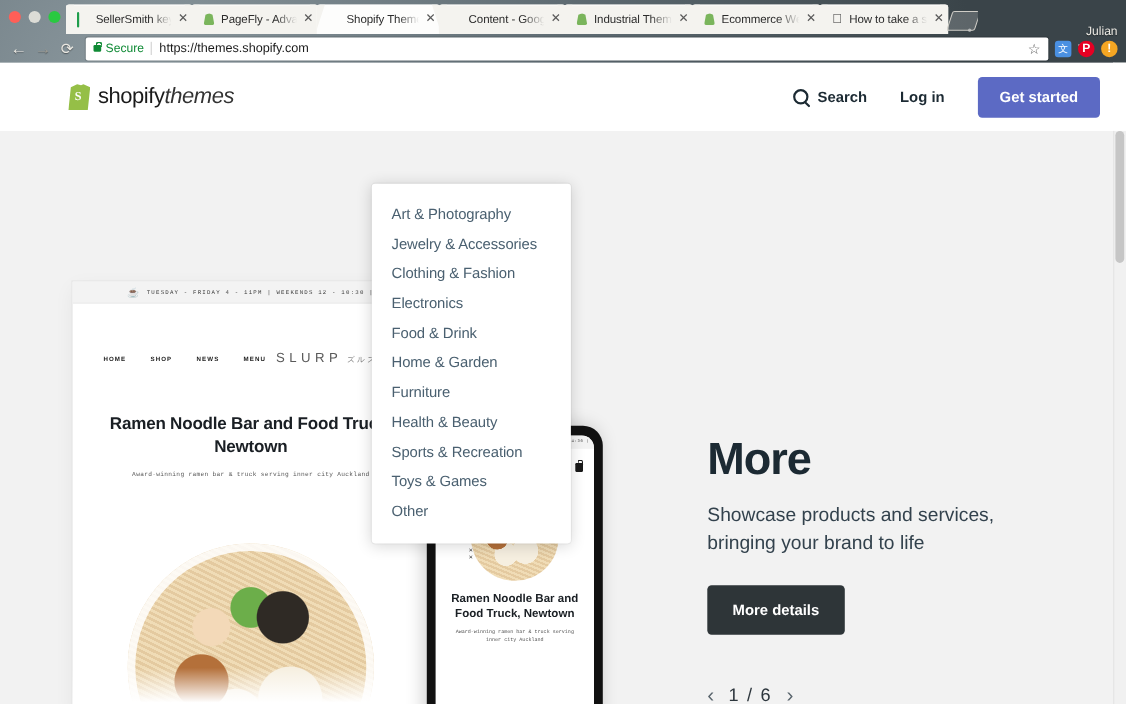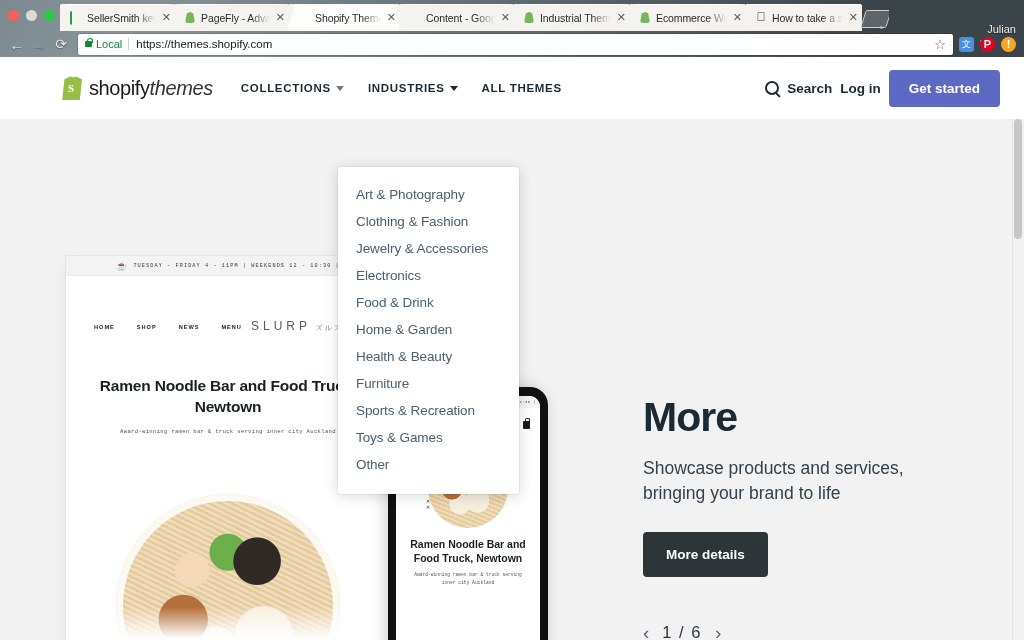--- a/index.html
+++ b/index.html
@@ -160,21 +160,21 @@
   #logo-text .light { font-style: italic; font-weight: 400; color: #333; }
 
   #mainnav { display: flex; align-items: center; gap: 24px; }
   .navitem {
     font-size: 11.5px; font-weight: 700; letter-spacing: .7px;
     color: #1c2a33; display: flex; align-items: center; gap: 5px; text-transform: uppercase;
   }
   .caret { width: 0; height: 0; border-left: 4px solid transparent; border-right: 4px solid transparent; border-top: 5px solid #6b7b86; }
   .navitem.active .caret { border-top-color: #1c2a33; }
 
-  #header-right { margin-left: auto; display: flex; align-items: center; gap: 8px; }
+  #header-right { margin-left: auto; display: flex; align-items: center; gap: 30px; }
   #search-link { display: flex; align-items: center; gap: 8px; font-size: 13.5px; color: #1c2a33; font-weight: 600; }
   .searchglass { width: 14px; height: 14px; border: 2px solid #1c2a33; border-radius: 50%; position: relative; }
   .searchglass::after { content:""; position:absolute; right:-4px; bottom:-3px; width:6px; height:2px; background:#1c2a33; transform: rotate(45deg); border-radius:1px;}
   #login-link { font-size: 13.5px; color: #1c2a33; font-weight: 600; text-align: right; }
   #getstarted {
     background: #5c6ac4; color: #fff; font-size: 13.5px; font-weight: 700;
     padding: 11px 20px; border-radius: 4px;
   }
 
   
@@ -352,21 +352,21 @@
     <div id="profilename">Julian</div>
   </div>
 
   <div id="urlbar-row">
     <span class="navbtn back">←</span>
     <span class="navbtn fwd">→</span>
     <span class="navbtn reload">⟳</span>
 
     <div id="omnibox">
       <span class="lock"></span>
-      <span id="secure-text">Local</span>
+      <span id="secure-text">Secure</span>
       <span id="url-sep"></span>
       <span id="url-text">https://themes.shopify.com</span>
       <span id="omni-right">
         <span class="star">☆</span>
       </span>
     </div>
 
     <div id="ext-icons">
       <span class="ext translate">文</span>
       <span class="ext pinterest">P</span>
@@ -381,33 +381,20 @@
       <div id="logo">
         <span id="logo-mark">
           <i></i>
             <b>S</b>
         </span>
         <span id="logo-text">
           <span class="bold">shopify</span><span class="light">themes</span>
         </span>
       </div>
 
-      <div id="mainnav">
-        <div class="navitem">
-          <span>COLLECTIONS</span>
-          <span class="caret"></span>
-        </div>
-        <div class="navitem active">
-          <span>INDUSTRIES</span>
-          <span class="caret"></span>
-        </div>
-        <div class="navitem">
-          <span>ALL THEMES</span>
-        </div>
-      </div>
 
       <div id="header-right">
         <div id="search-link">
           <span class="searchglass"></span>
           <span>Search</span>
         </div>
         <div id="login-link">Log in</div>
         <div id="getstarted">Get started</div>
       </div>
     </div>
@@ -468,27 +455,27 @@
             <span id="pgcount">1 / 6</span>
             <span class="pgarrow">›</span>
           </div>
         </div>
 
       </div>
     </div>
 
     <div id="dropdown">
       <div class="dd-item">Art &amp; Photography</div>
+      <div class="dd-item">Jewelry &amp; Accessories</div>
       <div class="dd-item">Clothing &amp; Fashion</div>
-      <div class="dd-item">Jewelry &amp; Accessories</div>
       <div class="dd-item">Electronics</div>
       <div class="dd-item">Food &amp; Drink</div>
       <div class="dd-item">Home &amp; Garden</div>
+      <div class="dd-item">Furniture</div>
       <div class="dd-item">Health &amp; Beauty</div>
-      <div class="dd-item">Furniture</div>
       <div class="dd-item">Sports &amp; Recreation</div>
       <div class="dd-item">Toys &amp; Games</div>
       <div class="dd-item">Other</div>
     </div>
 
   </div>
 
   <div id="scrollbar-track">
     <div id="scrollbar-thumb"></div>
   </div>

